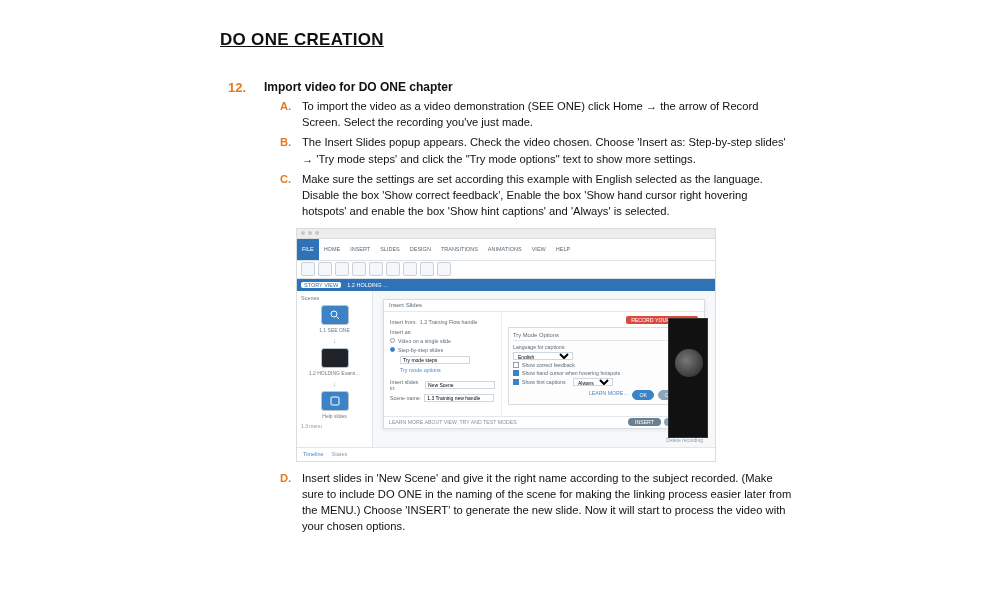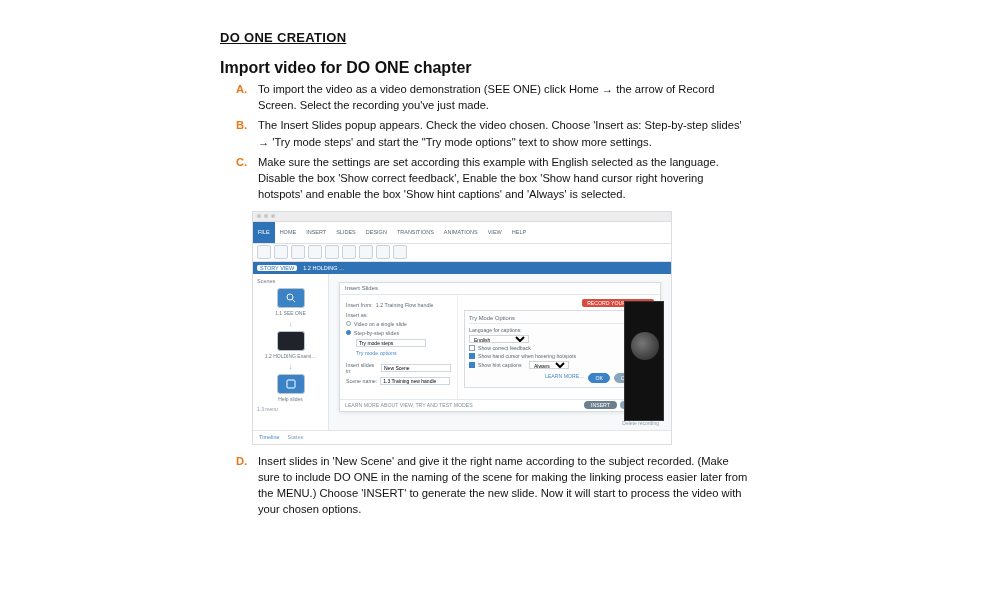--- a/index.html
+++ b/index.html
@@ -1,22 +1,22 @@
 <!DOCTYPE html>
 <html><head>
 <meta charset="utf-8">
 <style>
   * { box-sizing: border-box; margin: 0; padding: 0; }
   html, body { width: 1000px; height: 600px; background: #fff; font-family: "Segoe UI", Arial, sans-serif; color: #111; }
   .page { padding: 30px 60px 20px 220px; }
-  .section-title { font-weight: 700; font-size: 13px; text-decoration: underline; letter-spacing: .3px; margin-bottom: 14px; }
+  .section-title { font-weight: 700; font-size: 17px; text-decoration: underline; letter-spacing: .3px; margin-bottom: 30px; }
   .step { display: flex; gap: 18px; }
   .step-num { font-weight: 800; color: #e8791a; font-size: 13px; min-width: 26px; text-align: right; }
   .step-body { flex: 1; max-width: 530px; }
-  .step-heading { font-weight: 700; font-size: 16px; margin-bottom: 4px; }
+  .step-heading { font-weight: 700; font-size: 12px; margin-bottom: 4px; }
   ol.sub { list-style: none; padding-left: 16px; font-size: 11.2px; line-height: 1.45; }
   ol.sub > li { display: flex; gap: 8px; margin-bottom: 4px; }
   ol.sub .letter { font-weight: 700; color: #e8791a; min-width: 14px; }
   ol.sub .txt { flex: 1; }
   .figure { margin: 8px 0 8px 32px; width: 420px; border: 1px solid #d9dde1; font-size: 6px; color: #555; background: #fff; }
   .fig-top { height: 10px; background: #ededed; border-bottom: 1px solid #ddd; display:flex; align-items:center; padding:0 4px; gap:3px;}
   .fig-top .dot{width:4px;height:4px;border-radius:50%;background:#c7c7c7;}
   .fig-ribbon { height: 22px; display:flex; border-bottom:1px solid #dbe1e6; }
   .fig-ribbon .tab { padding:2px 5px; font-size:5.5px; color:#5a6a78; display:flex; align-items:center;}
   .fig-ribbon .tab.active { background:#2f73b6; color:#fff; }
@@ -66,30 +66,31 @@
   .fig-footer .ft{font-size:5.5px;color:#4c8ac9;}
   .record-btn{background:#d94b3f;color:#fff;font-size:5.2px;padding:1px 5px;border-radius:2px;}
 </style>
 </head>
 <body>
 
 <div class="page">
   <h1 class="section-title">DO ONE CREATION</h1>
 
   <div class="step">
+    <div class="step-num">12.</div>
     <div class="step-body">
       <div class="step-heading">Import video for DO ONE chapter</div>
       <ol class="sub">
         <li>
           <span class="letter">A.</span>
           <span class="txt">To import the video as a video demonstration (SEE ONE) click Home → the arrow of Record Screen. Select the recording you've just made.</span>
         </li>
         <li>
           <span class="letter">B.</span>
-          <span class="txt">The Insert Slides popup appears. Check the video chosen. Choose 'Insert as: Step-by-step slides' → 'Try mode steps' and start the "Try mode options" text to show more settings.</span>
+          <span class="txt">The Insert Slides popup appears. Check the video chosen. Choose 'Insert as: Step-by-step slides' → 'Try mode steps' and click the "Try mode options" text to show more settings.</span>
         </li>
         <li>
           <span class="letter">C.</span>
           <span class="txt">Make sure the settings are set according this example with English selected as the language. Disable the box 'Show correct feedback', Enable the box 'Show hand cursor right hovering hotspots' and enable the box 'Show hint captions' and 'Always' is selected.</span>
         </li>
       </ol>
 
       <div class="figure">
         <div class="fig-top">
           <span class="dot"></span>

